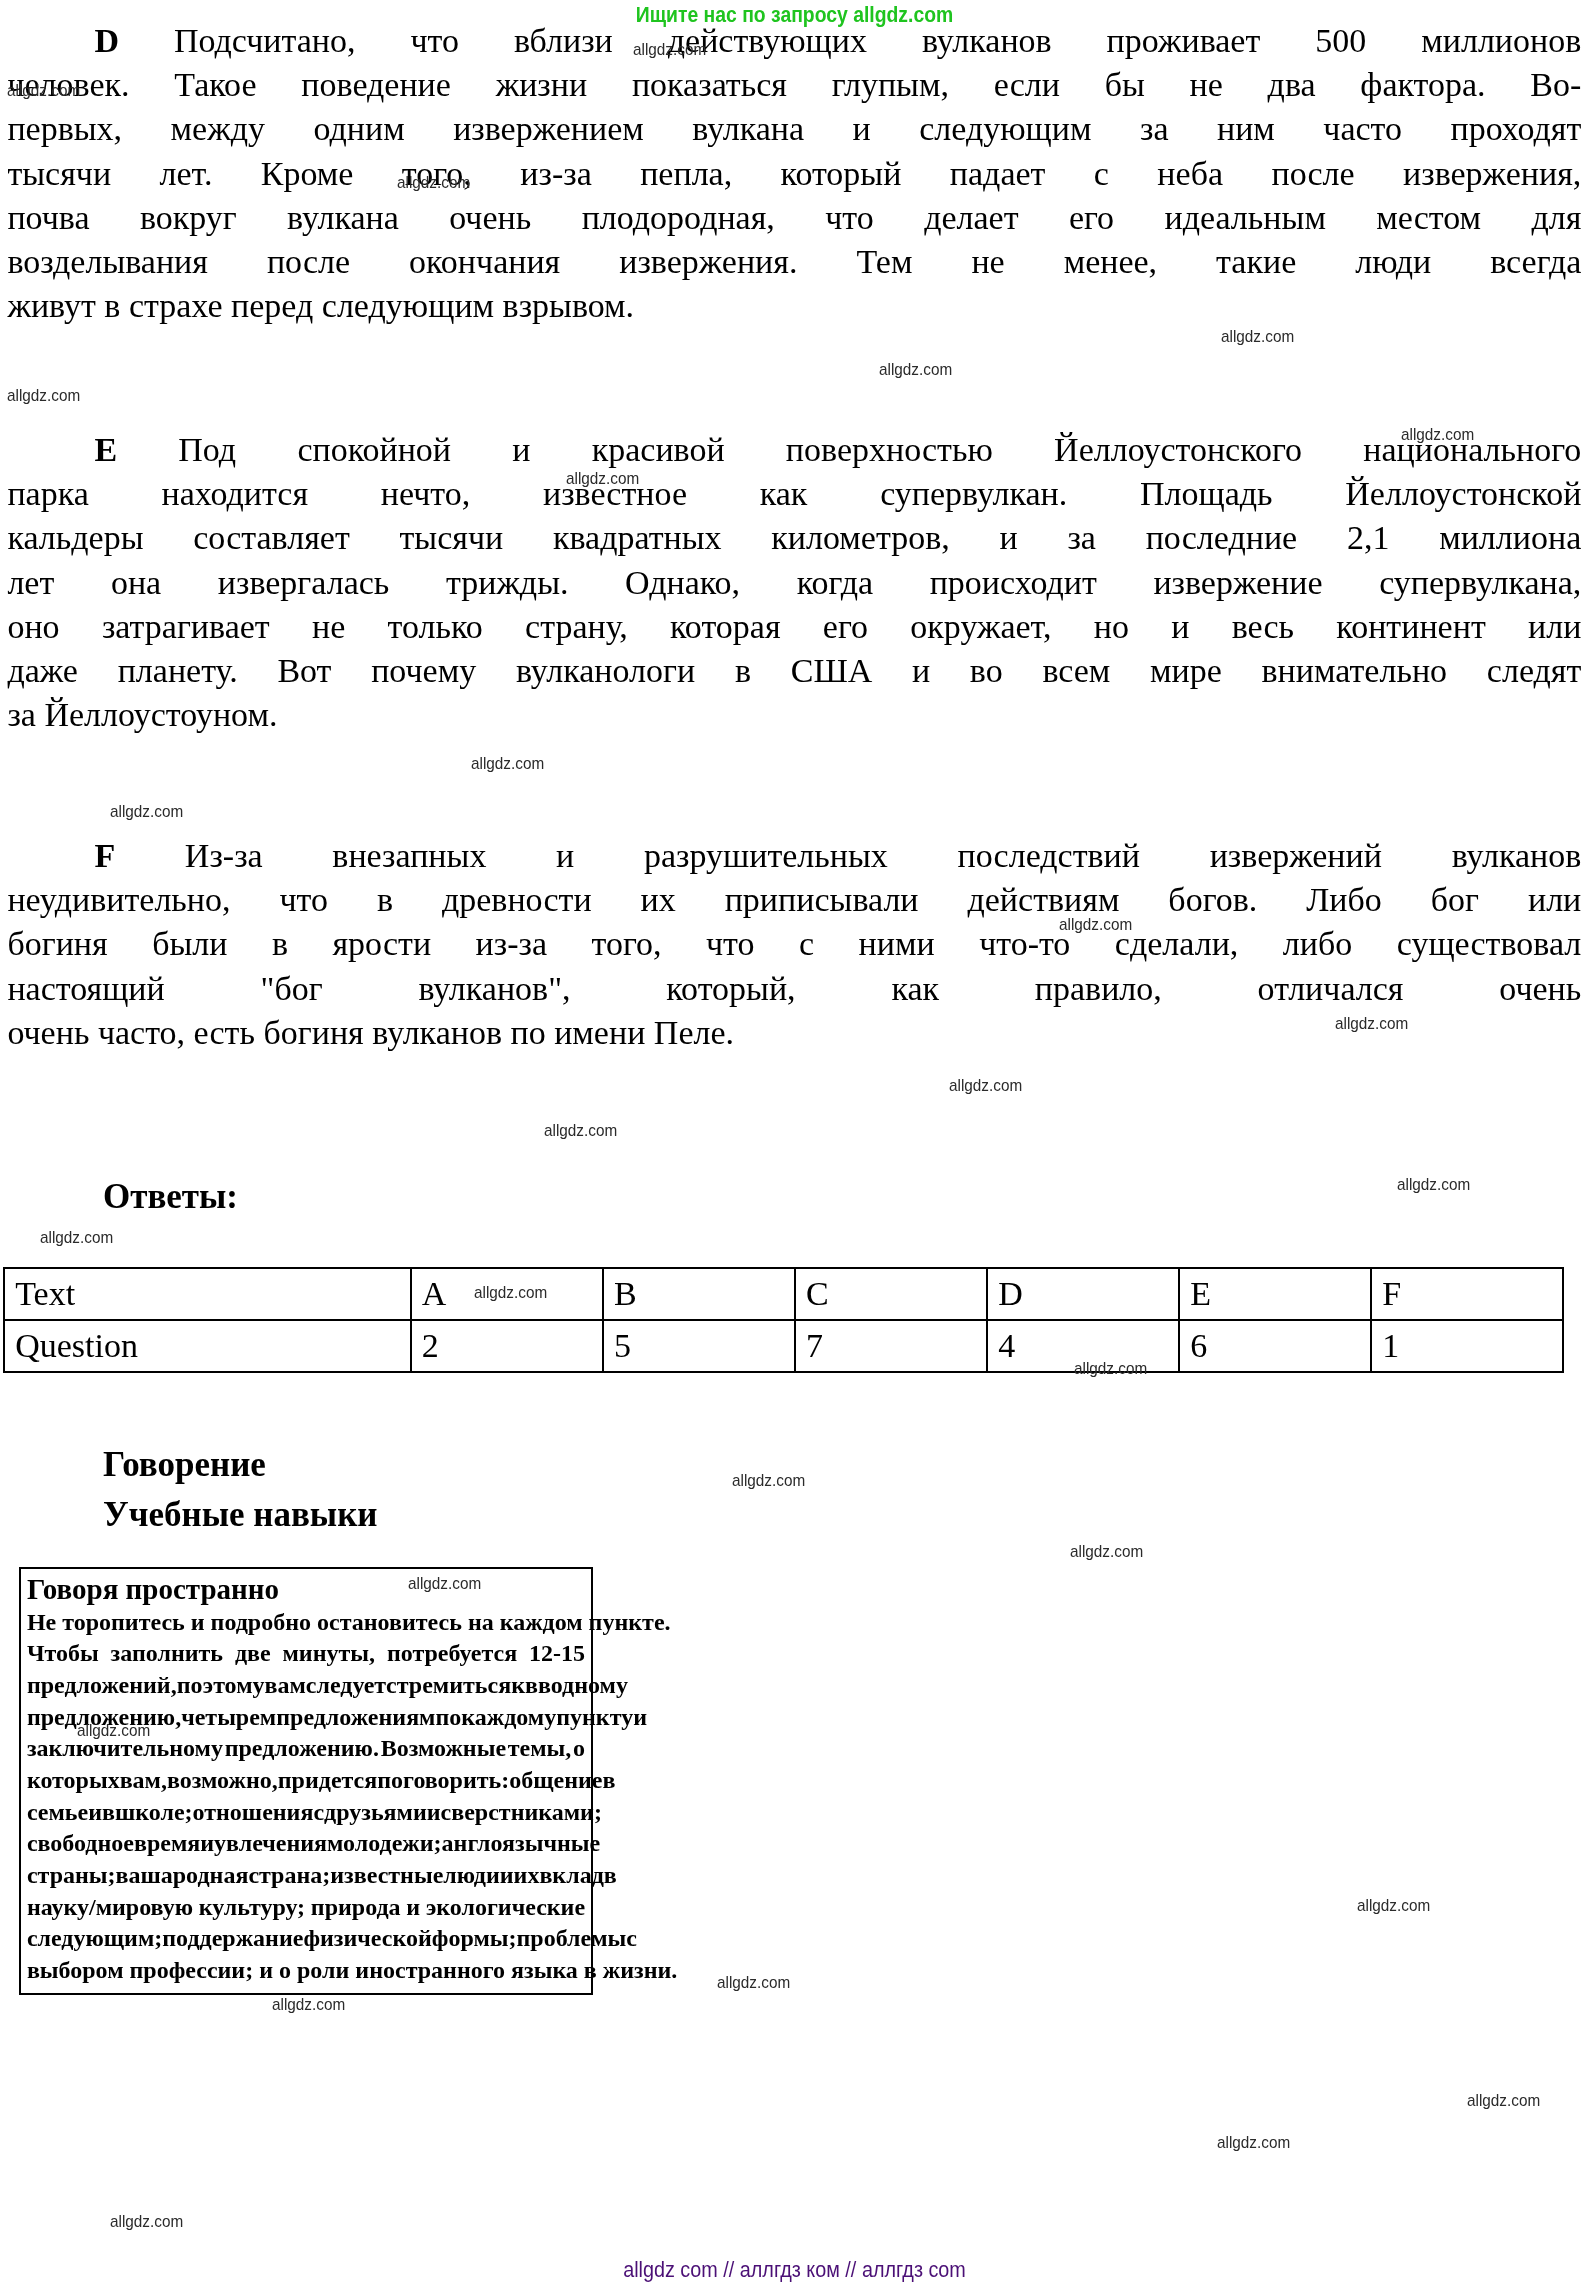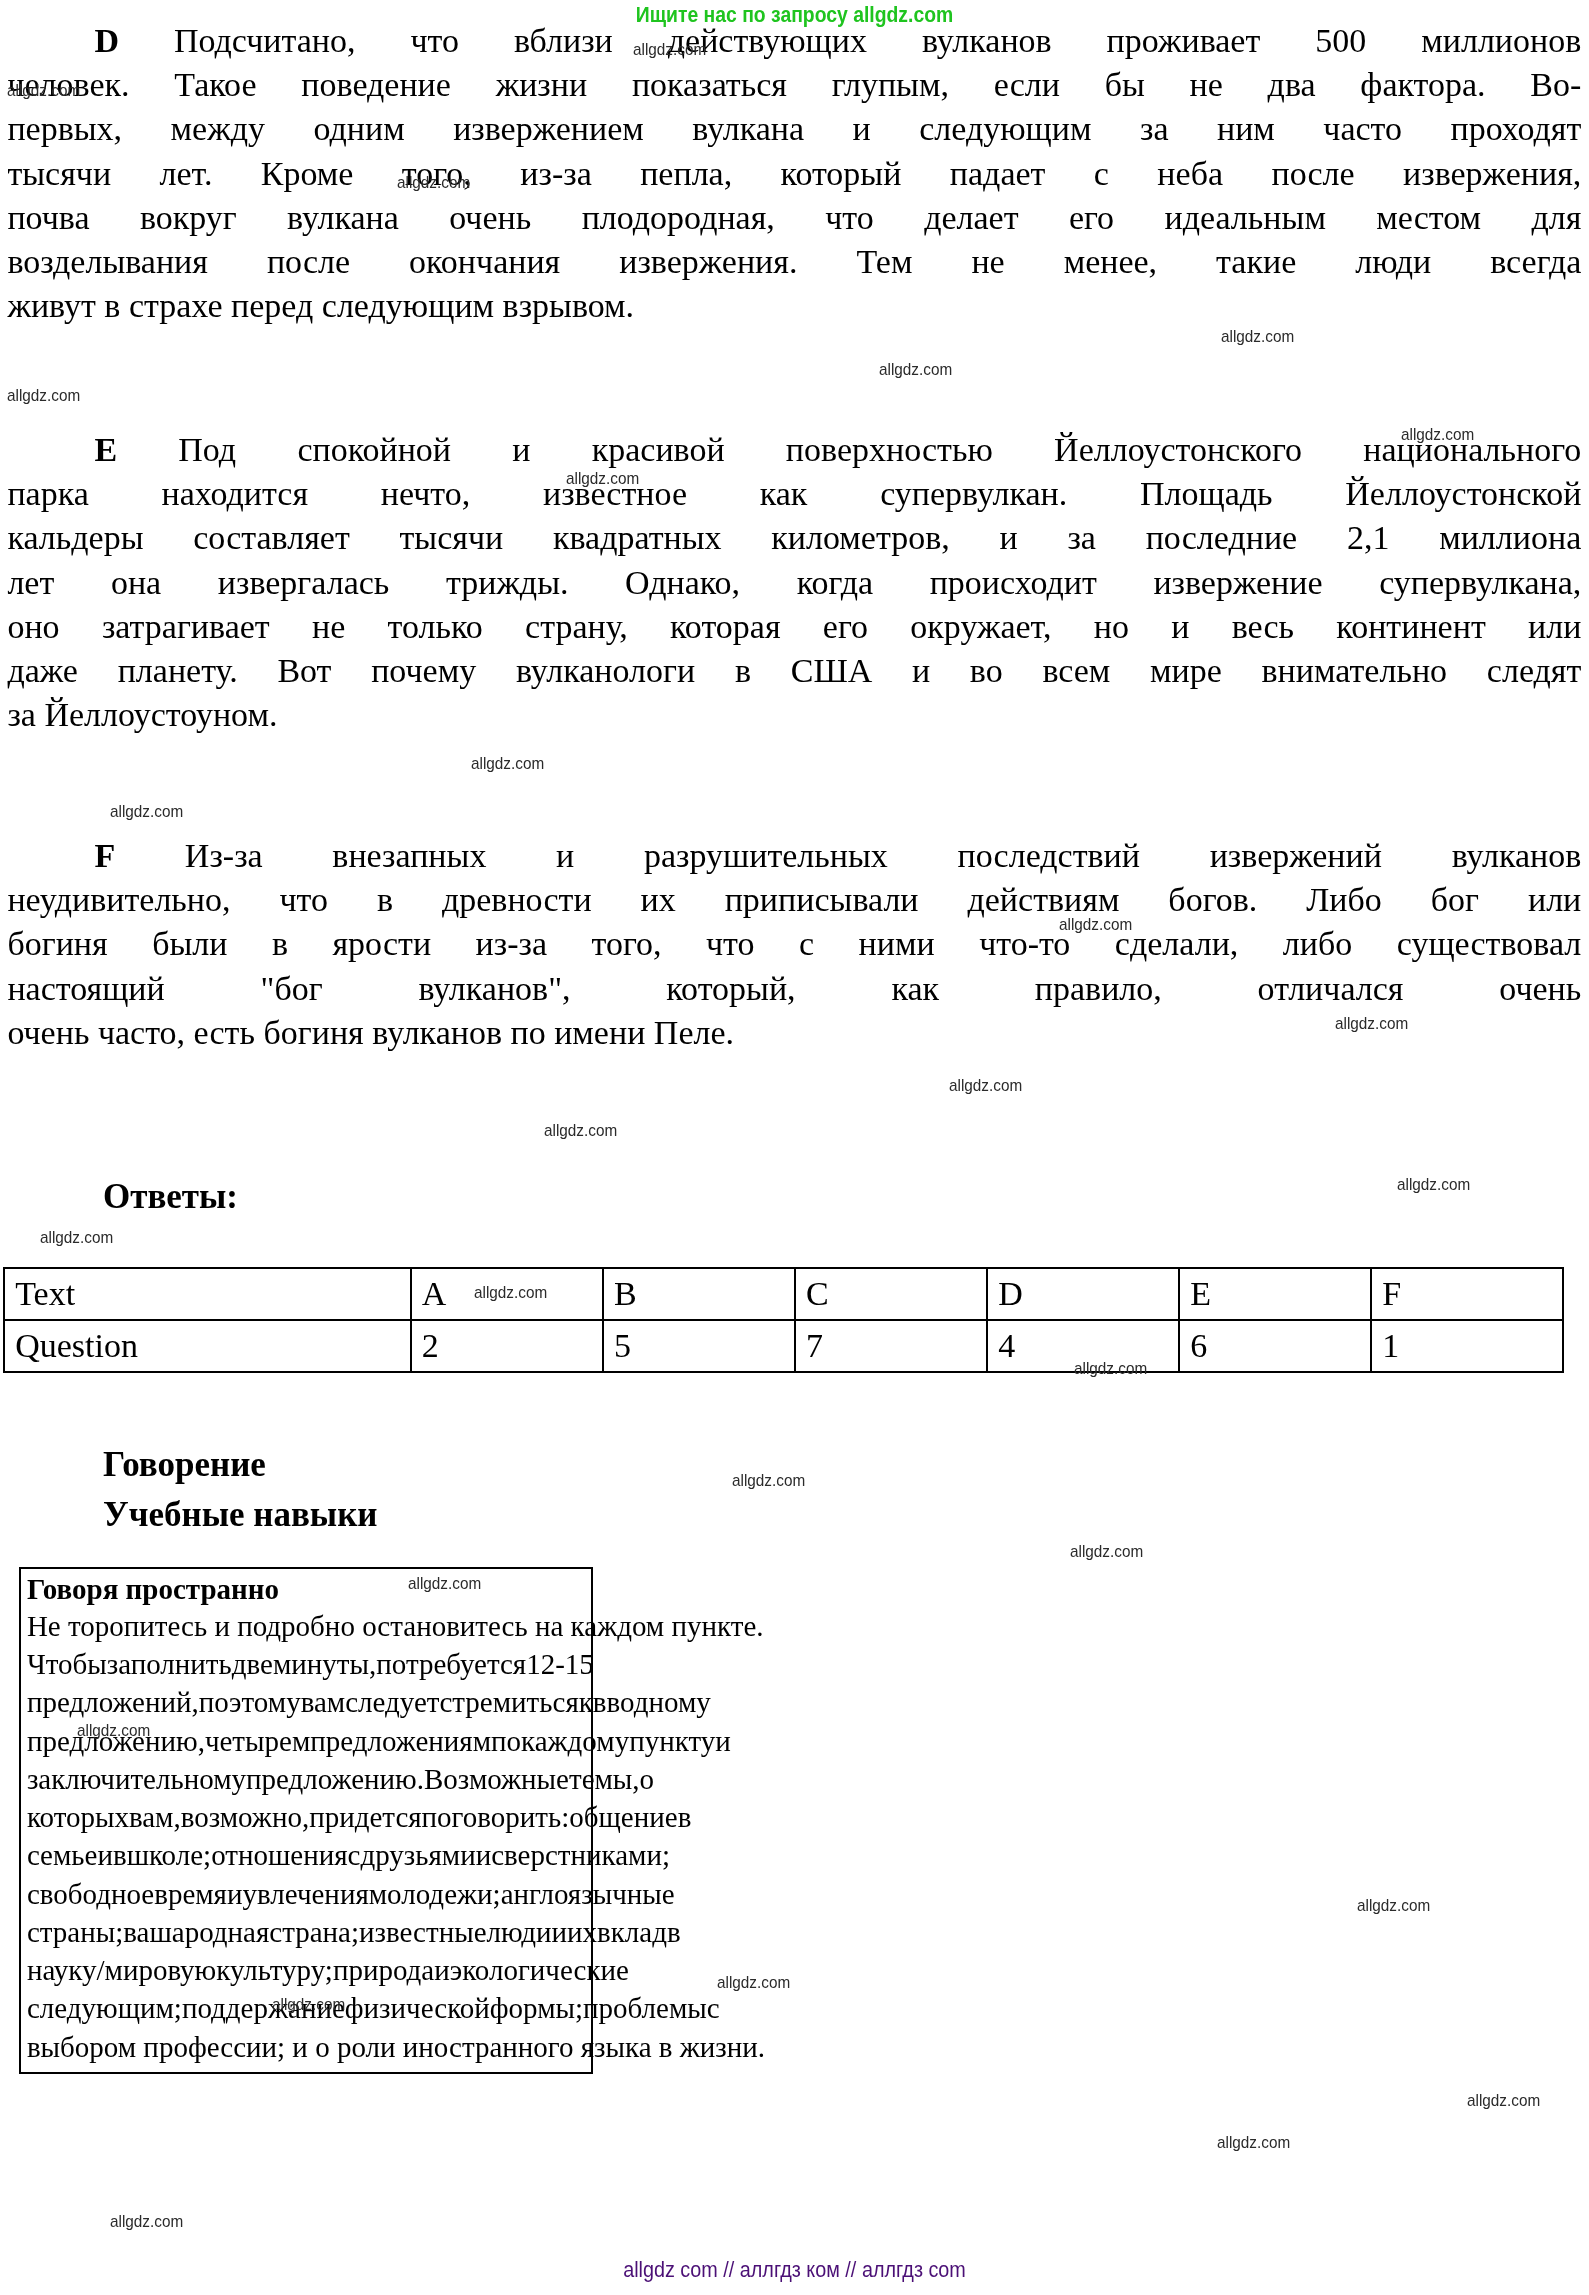--- a/index.html
+++ b/index.html
@@ -99,22 +99,23 @@
     box-sizing: border-box;
     padding: 4.4px 5.9px 5.9px 5.9px;
   }
   .skills-title {
     font-size: 29px;
     font-weight: bold;
     line-height: 1.15;
     white-space: nowrap;
   }
   .skills-body {
-    font-size: 29px;
+    font-size: 24px;
     line-height: 1.32;
+    font-weight: bold;
   }
   .skills-body .jline { }
 
   
   .footer {
     position: absolute;
     left: 0;
     top: 2257px;
     width: 1589px;
     text-align: center;

